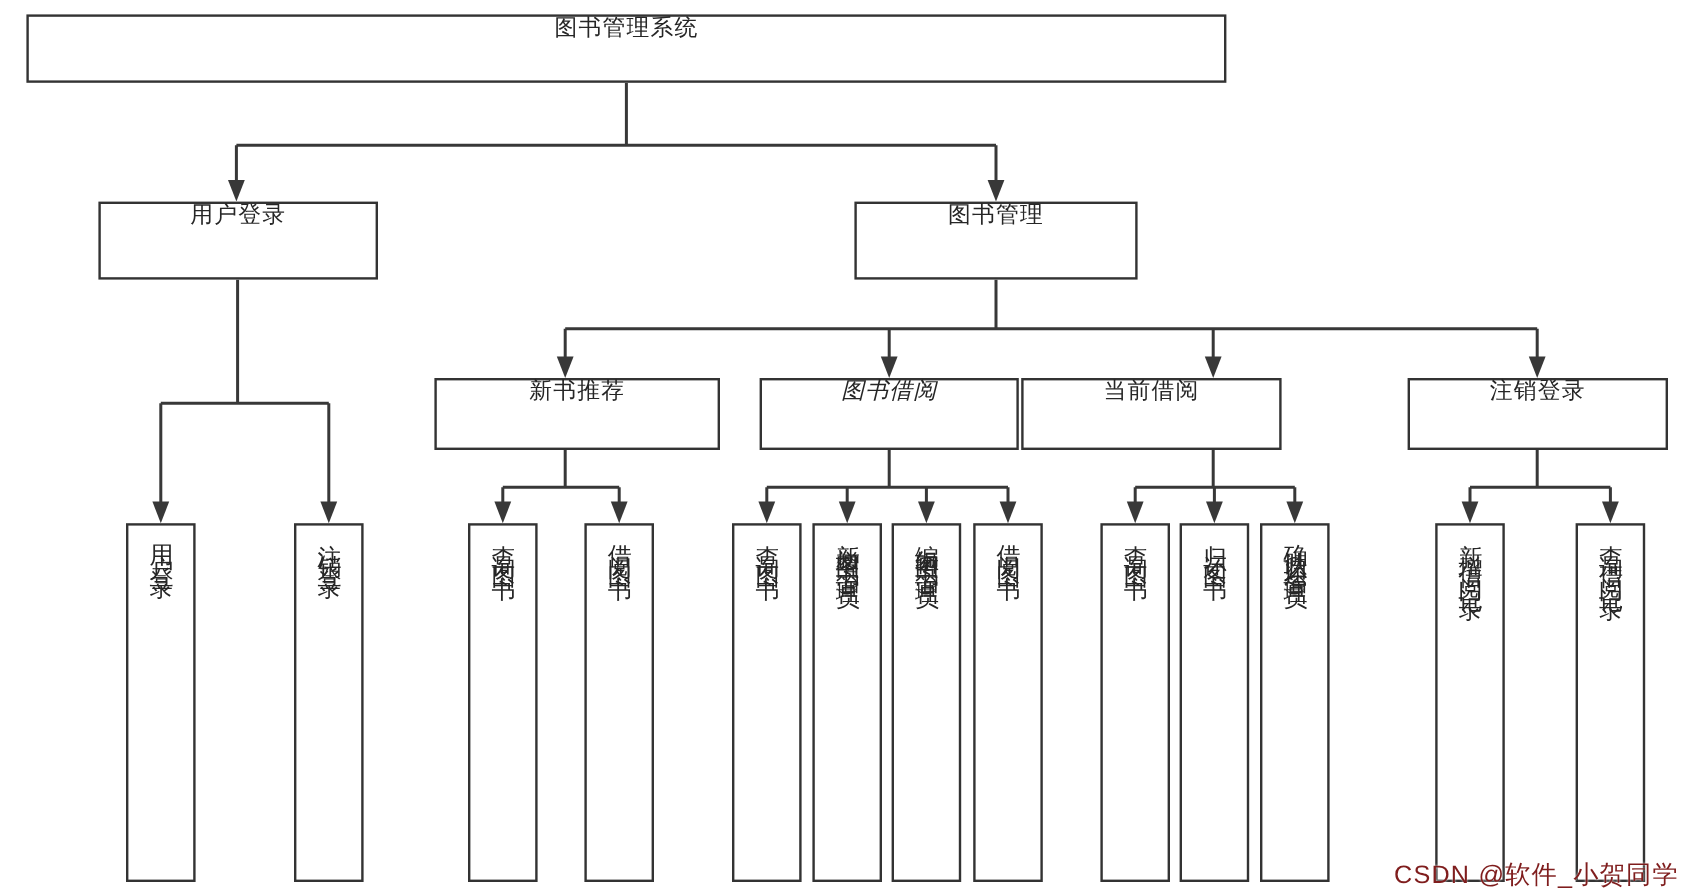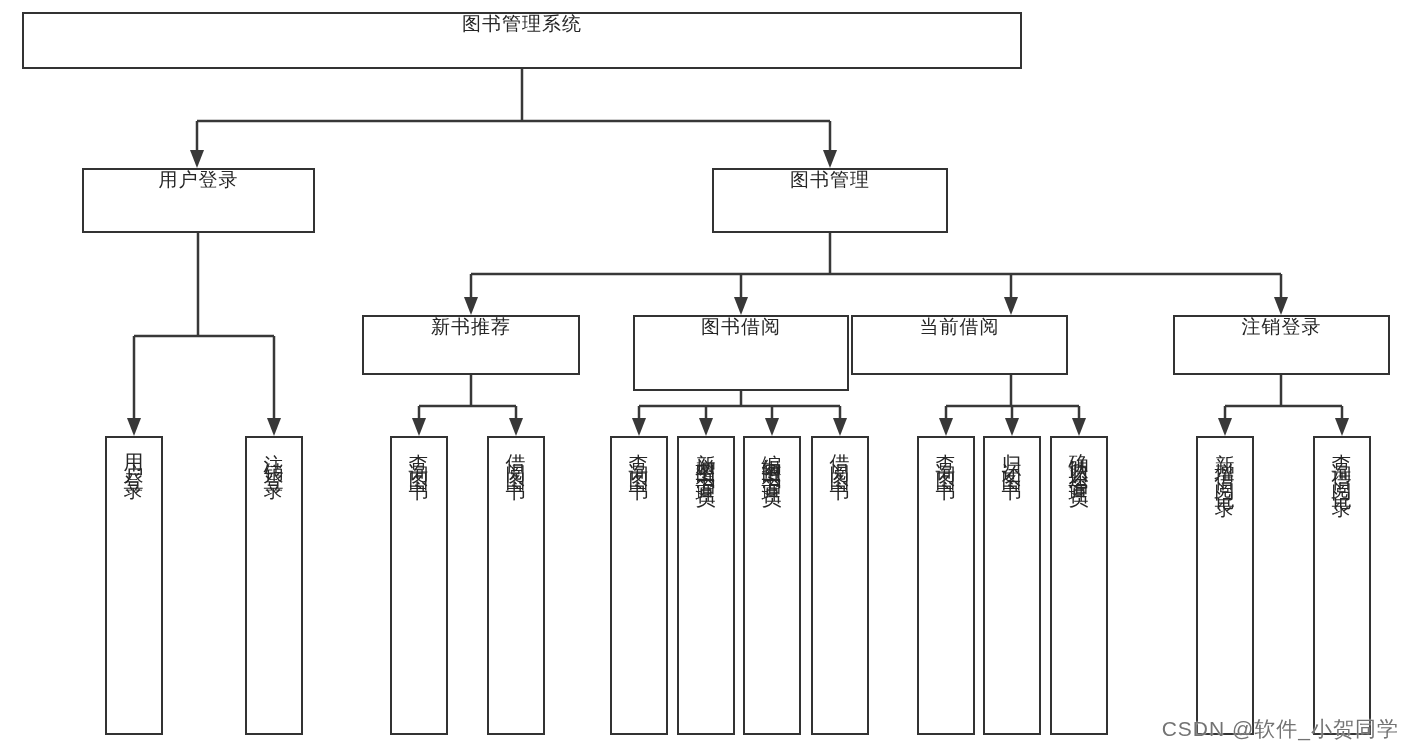--- a/index.html
+++ b/index.html
@@ -46,21 +46,21 @@
     line-height: 1;
   }
   .vbox span.tight {
     letter-spacing: 5px;
   }
   .watermark {
     position: absolute;
     right: 6px;
     bottom: 4px;
     font-size: 21px;
-    color: #737373;
+    color: #7f1d1d;
     letter-spacing: 1px;
     text-shadow: 0 0 2px #ffffff;
     white-space: nowrap;
   }
 </style>
 </head>
 <body>
 
 <div class="stage">
 
@@ -101,24 +101,24 @@
     <span>图书管理系统</span>
   </div>
 
   <div class="box hbox" style="left:82px; top:168px; width:233px; height:65px;">
     <span>用户登录</span>
   </div>
   <div class="box hbox" style="left:712px; top:168px; width:236px; height:65px;">
     <span>图书管理</span>
   </div>
 
-  <div class="box hbox" style="left:362px; top:315px; width:218px; height:60px;">
+  <div class="box hbox" style="left:362px; top:315px; width:238px; height:60px;">
     <span>新书推荐</span>
   </div>
-  <div class="box hbox" style="left:633px; top:315px; width:216px; height:76px;">
+  <div class="box hbox" style="left:633px; top:315px; width:216px; height:60px;font-style:italic;">
     <span>图书借阅</span>
   </div>
   <div class="box hbox" style="left:851px; top:315px; width:217px; height:60px;">
     <span>当前借阅</span>
   </div>
   <div class="box hbox" style="left:1173px; top:315px; width:217px; height:60px;">
     <span>注销登录</span>
   </div>
 
   <div class="box vbox" style="left:105px; top:436px; width:58px; height:299px;">

